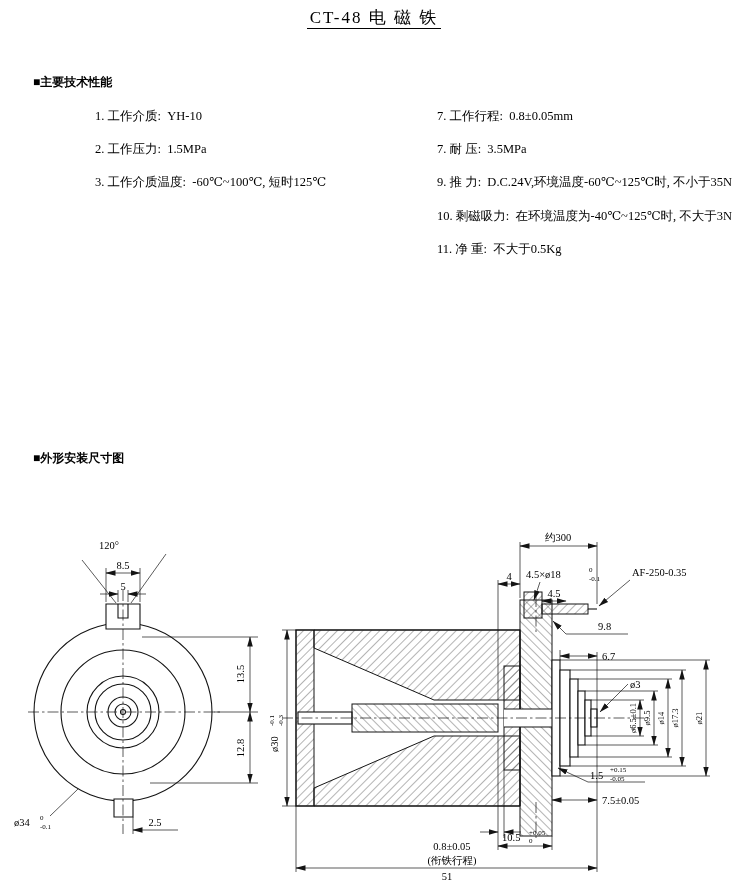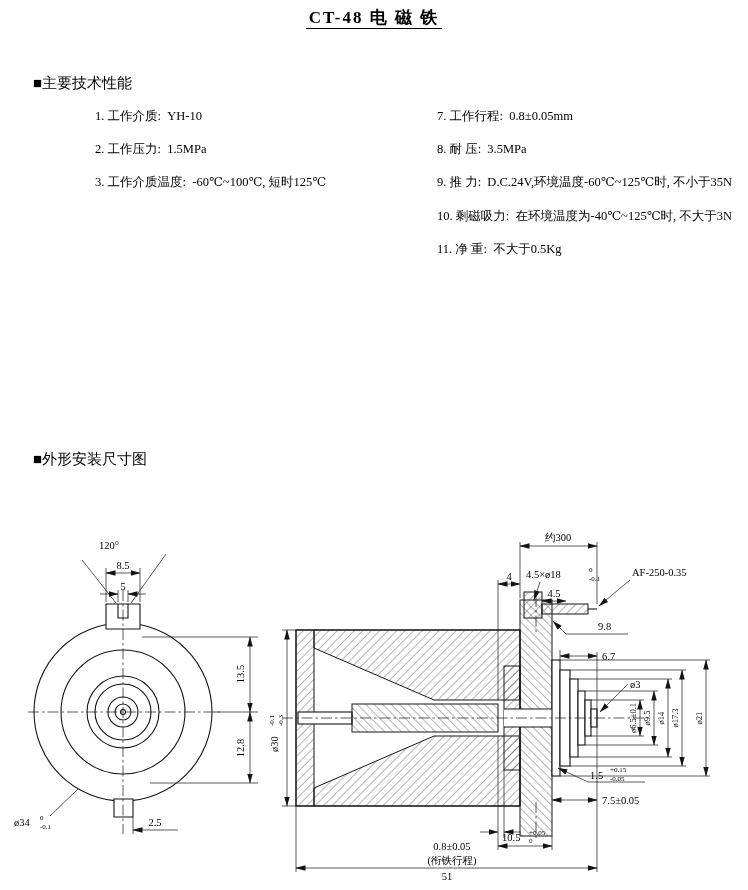--- a/index.html
+++ b/index.html
@@ -1,21 +1,21 @@
 <!DOCTYPE html>
 <html><head>
 <meta charset="utf-8">
 <style>
   html,body{margin:0;padding:0}
   body{width:748px;height:890px;background:#fff;position:relative;overflow:hidden;
        font-family:"Liberation Serif","DejaVu Serif","DejaVu Sans",serif;color:#000}
   .title{position:absolute;top:6px;left:0;right:0;text-align:center;
-         font-size:17px;font-weight:bold;letter-spacing:2px}
+         font-size:17px;font-weight:normal;letter-spacing:2px}
   .title span{border-bottom:1.5px solid #000;padding:0 3px 1px}
-  .sec-h{position:absolute;left:33px;font-size:15px;font-weight:normal}
+  .sec-h{position:absolute;left:33px;font-size:12px;font-weight:bold}
   #specs-h{top:74px}
   #draw-h{top:450px}
   .col{position:absolute;top:106px}
   #col-l{left:95px}
   #col-r{left:437px}
   .spec-item{white-space:pre;font-size:12.5px;line-height:21px;margin-bottom:12.2px}
   svg{position:absolute;left:0;top:520px}
   .wh{fill:#fff;stroke:#141414;stroke-width:1.1}
   .ln{stroke:#141414;stroke-width:1.1;fill:none}
   .h1{fill:url(#h1p);stroke:#141414;stroke-width:1}
@@ -35,21 +35,21 @@
 <div id="specs-h" class="sec-h">■主要技术性能</div>
 
 <div id="col-l" class="col">
   <div class="spec-item">1. 工作介质:  YH-10</div>
   <div class="spec-item">2. 工作压力:  1.5MPa</div>
   <div class="spec-item">3. 工作介质温度:  -60℃~100℃, 短时125℃</div>
 </div>
 
 <div id="col-r" class="col">
   <div class="spec-item">7. 工作行程:  0.8±0.05mm</div>
-  <div class="spec-item">8. 耐 压:  3.5MPa</div>
+  <div class="spec-item">7. 耐 压:  3.5MPa</div>
   <div class="spec-item">9. 推 力:  D.C.24V,环境温度-60℃~125℃时, 不小于35N</div>
   <div class="spec-item">10. 剩磁吸力:  在环境温度为-40℃~125℃时, 不大于3N</div>
   <div class="spec-item">11. 净 重:  不大于0.5Kg</div>
 </div>
 
 <div id="draw-h" class="sec-h">■外形安装尺寸图</div>
 
 <svg width="748" height="370" viewBox="0 520 748 370">
   <defs>
     <pattern id="h1p" patternUnits="userSpaceOnUse" width="6" height="6" patternTransform="rotate(45)">

